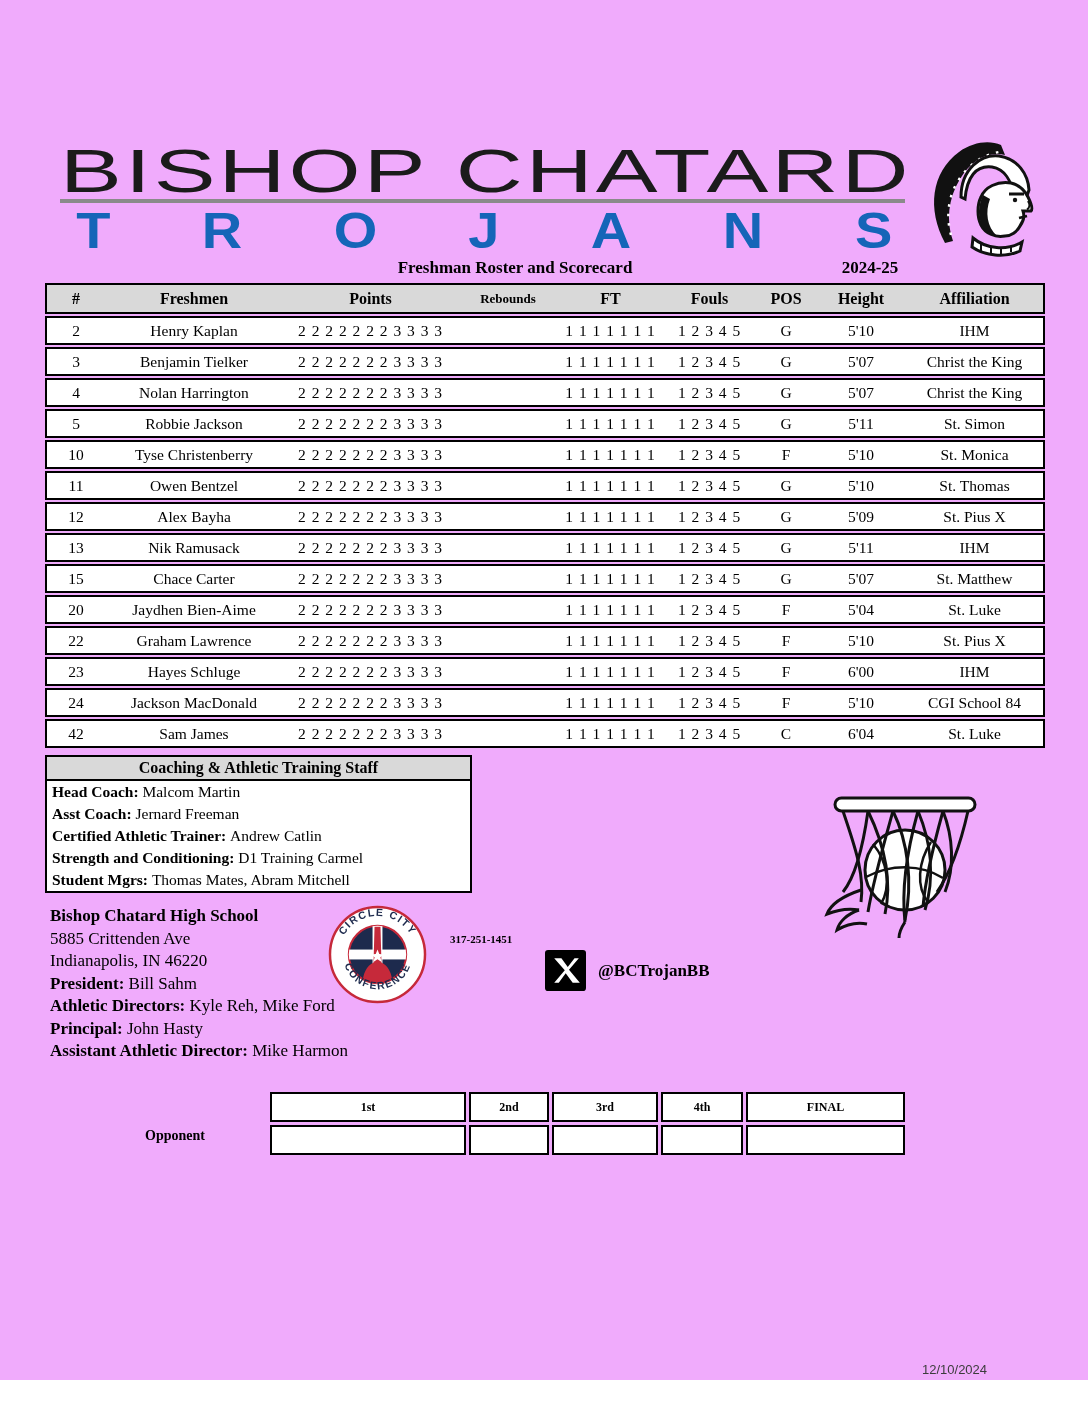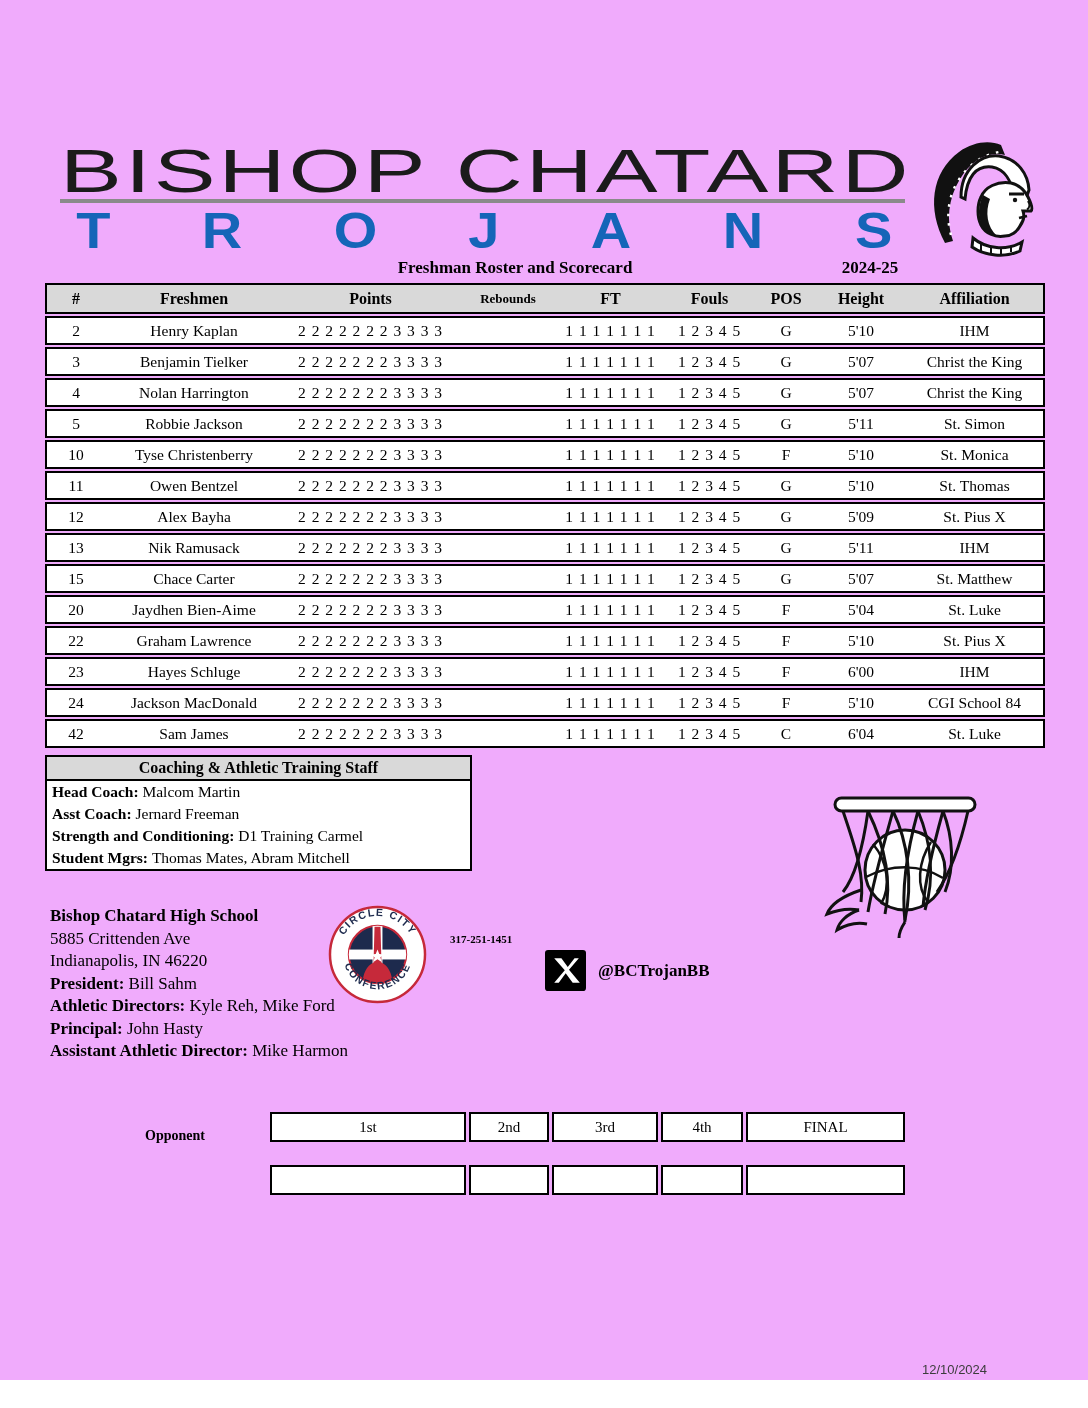--- a/index.html
+++ b/index.html
@@ -55,21 +55,21 @@
     font-weight:700;font-size:11px;}
   .contact-social{position:absolute;left:505px;top:950px;display:flex;align-items:center;gap:12px;margin-left:40px;}
   .x-icon{width:41px;height:41px;}
   .handle{font-weight:700;font-size:17px;}
   .net-graphic{position:absolute;left:812px;top:790px;width:182px;height:150px;}
 
   
   .scorecard{position:absolute;left:270px;top:1092px;display:grid;
     grid-template-columns:196px 80px 106px 82px 159px;gap:3px;}
   .sc-cell{box-sizing:border-box;border:2px solid #000;height:30px;display:flex;
-    align-items:center;justify-content:center;font-weight:400;font-size:15px;background:#fff;margin-top:20px;}
+    align-items:center;justify-content:center;font-weight:700;font-size:12px;background:#fff;}
   .opponent-label{position:absolute;left:145px;top:1128px;font-weight:700;font-size:14px;}
 
   
   .footer-date{position:absolute;left:922px;top:1362px;font-family:"Liberation Sans",sans-serif;
     font-size:13px;color:#3c3c3c;}
 </style>
 </head>
 <body>
 
 <div class="page">
@@ -301,20 +301,23 @@
     <div>
 
         <div class="staff-line">
           <span class="lbl">Head Coach</span><span>Malcom Martin</span>
         </div>
 
         <div class="staff-line">
           <span class="lbl">Asst Coach</span><span>Jernard Freeman</span>
         </div>
 
+        <div class="staff-line">
+          <span class="lbl">Certified Athletic Trainer</span><span>Andrew Catlin</span>
+        </div>
 
         <div class="staff-line">
           <span class="lbl">Strength and Conditioning</span><span>D1 Training Carmel</span>
         </div>
 
         <div class="staff-line">
           <span class="lbl">Student Mgrs</span><span>Thomas Mates, Abram Mitchell</span>
         </div>
       </div>
   </div>

